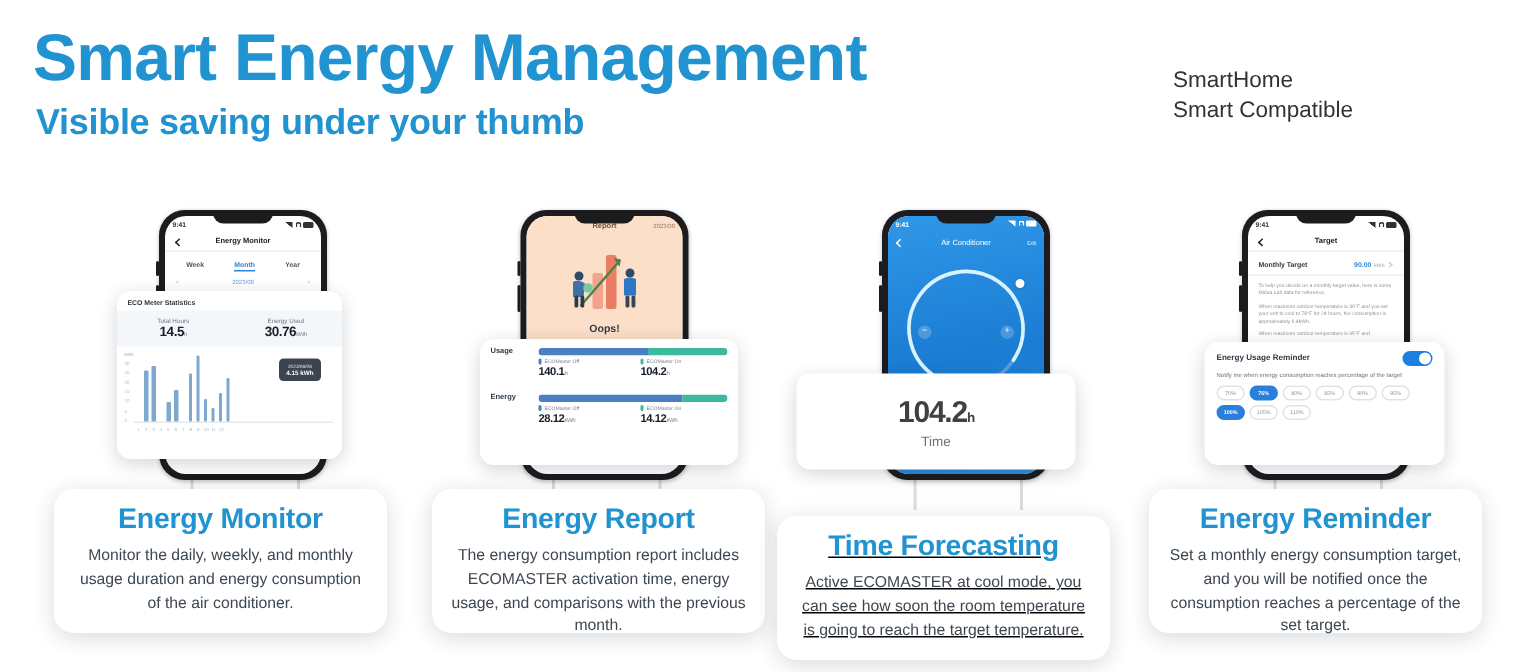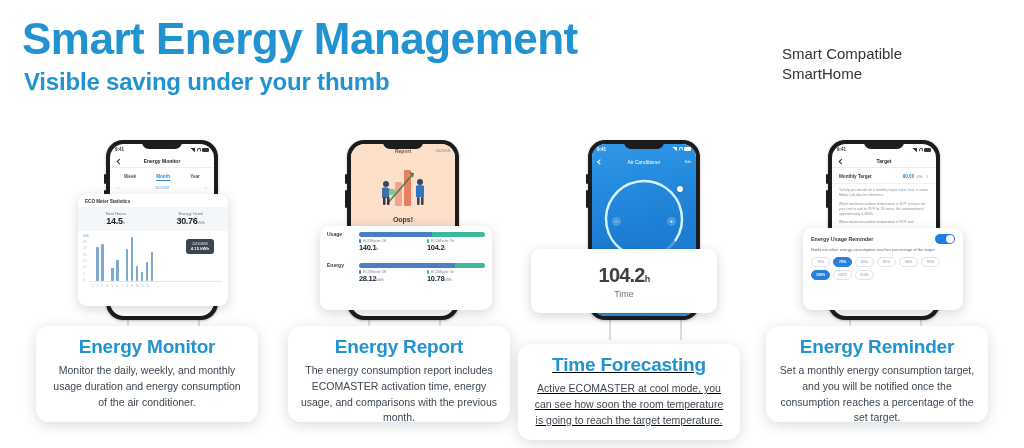--- a/index.html
+++ b/index.html
@@ -211,22 +211,22 @@
 </head>
 <body>
 
 <div class="stage">
 
   <div class="hdr-title">Smart Energy Management</div>
   <div class="hdr-sub">Visible saving under your thumb</div>
 
   <div class="brand">
     <div class="brand-text">
+      <div>SmartHome</div>
       <div>Smart Compatible</div>
-      <div>SmartHome</div>
     </div>
   </div>
 
   <div class="stem" style="left:127px;  top:300px; height:40px;"></div>
   <div class="stem" style="left:198px;  top:300px; height:40px;"></div>
   <div class="stem" style="left:368px;  top:300px; height:40px;"></div>
   <div class="stem" style="left:439px;  top:300px; height:40px;"></div>
   <div class="stem" style="left:609px;  top:300px; height:40px;"></div>
   <div class="stem" style="left:680px;  top:300px; height:40px;"></div>
   <div class="stem" style="left:849px;  top:300px; height:40px;"></div>
@@ -391,21 +391,21 @@
             <i class="dot" style="background:#4a7fc1"></i>
             <span>ECOMaster Off</span>
           </div>
         <div class="lv"><span>28.12</span><i>kWh</i></div>
       </div>
       <div class="leg">
         <div class="lg">
             <i class="dot" style="background:#3fb8a0"></i>
             <span>ECOMaster On</span>
           </div>
-        <div class="lv"><span>10.78</span><i>kWh</i></div>
+        <div class="lv"><span>14.12</span><i>kWh</i></div>
       </div>
     </div>
   </div>
 
   <div class="cap" style="left:288px; top:326px;">
     <h3>Energy Report</h3>
     <p>The energy consumption report includes ECOMASTER activation time, energy usage, and comparisons with the previous month.</p>
   </div>
 
   <div class="phone" style="left:588px; top:140px;">

